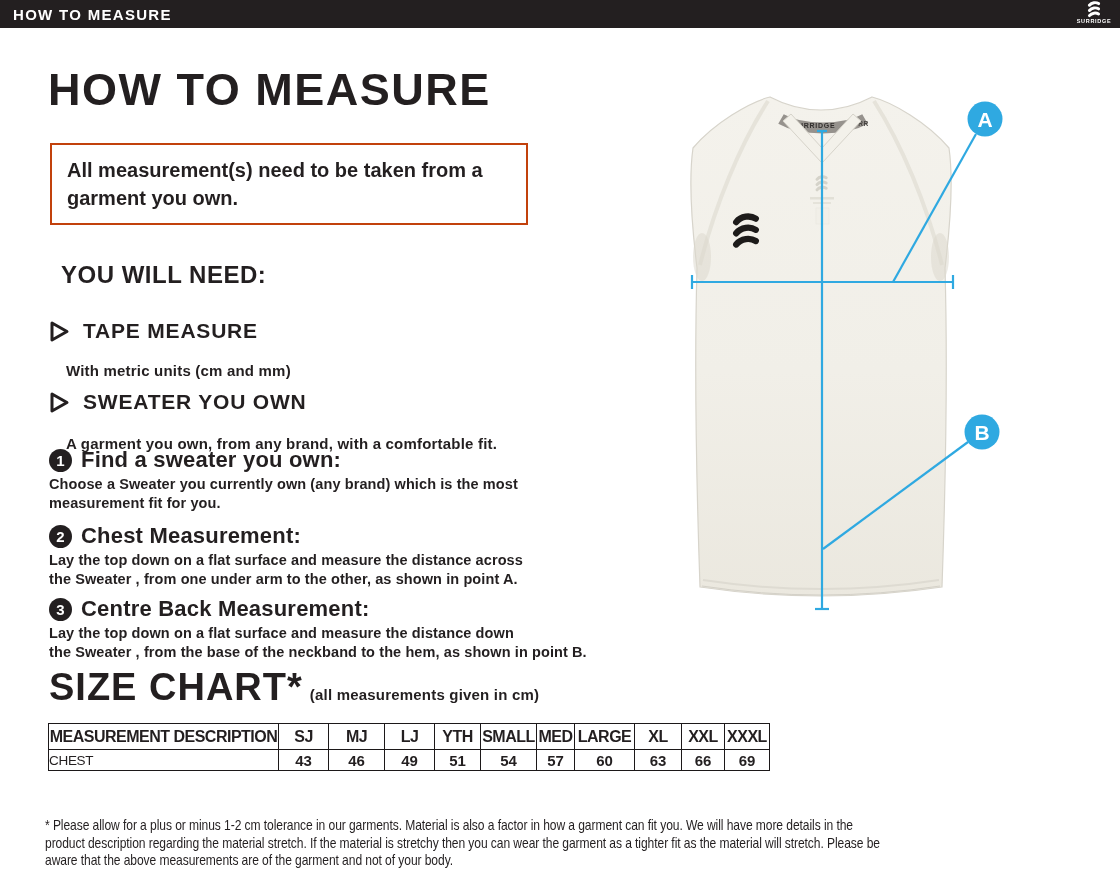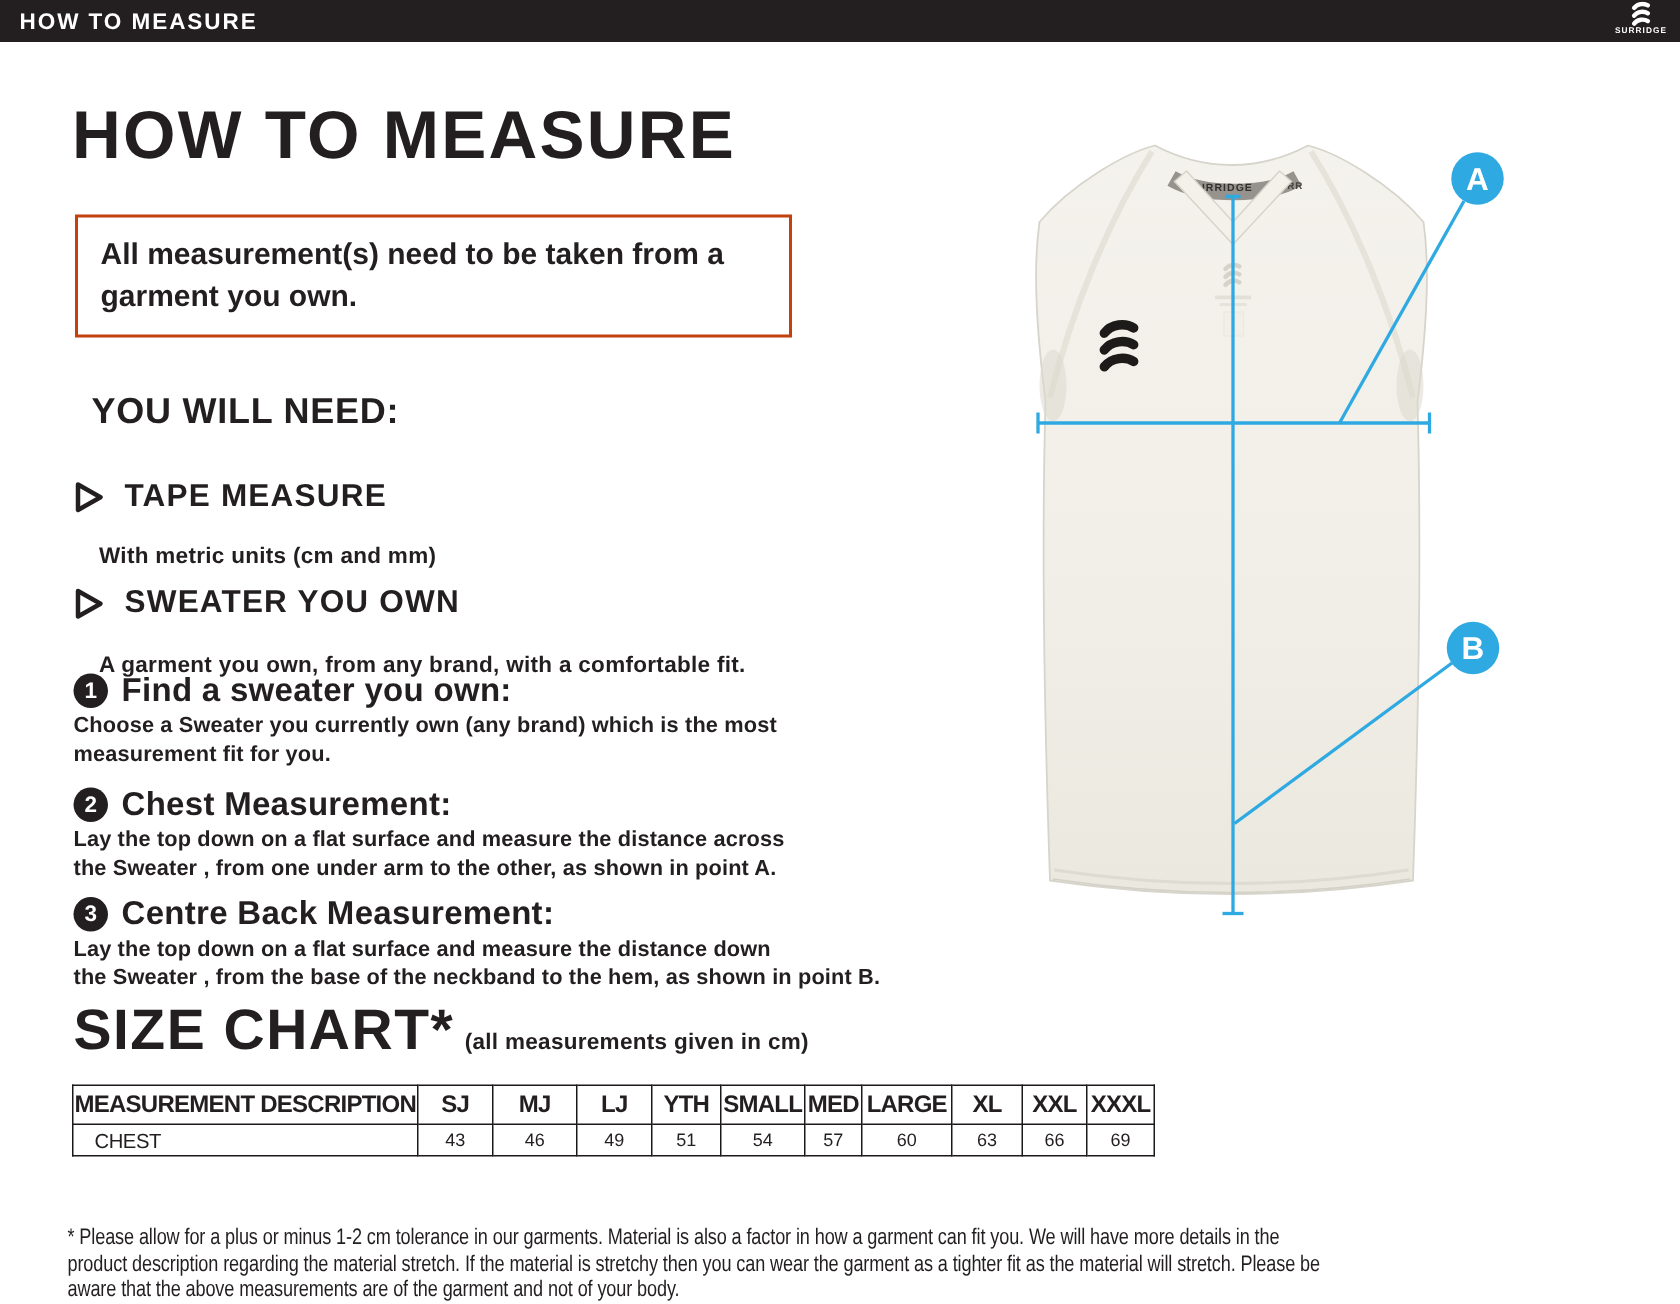--- a/index.html
+++ b/index.html
@@ -33,22 +33,22 @@
   .sc-sub{font-size:15px;font-weight:bold;letter-spacing:.2px;margin-left:7px;}
   
   table.sizes{position:absolute;left:48px;top:723px;width:721px;border-collapse:collapse;table-layout:fixed;}
   table.sizes th,table.sizes td{border:1.7px solid #1c1819;padding:0;text-align:center;vertical-align:middle;box-sizing:border-box;overflow:hidden;white-space:nowrap;}
   tr.hdr{height:26px;}
   tr.hdr th{font-size:16px;font-weight:bold;letter-spacing:-.5px;}
   th.desc{font-size:18px;text-align:left;padding-left:4px;letter-spacing:-1px;}
   tr.metric{height:18px;}
   tr.metric td.lbl{font-size:12.5px;font-weight:bold;text-align:left;padding-left:4px;letter-spacing:-.4px;}
   tr.data{height:21px;}
-  tr.data td.lbl{font-size:13.5px;font-weight:normal;text-align:left;padding-left:14px;letter-spacing:-.3px;}
-  tr.data td{font-size:12px;font-weight:normal;}
+  tr.data td.lbl{font-size:13.5px;font-weight:normal;text-align:left;padding-left:0;letter-spacing:-.3px;}
+  tr.data td{font-size:15px;font-weight:bold;}
   .footnote{position:absolute;left:45px;top:816px;width:1050px;margin:0;font-size:15px;line-height:17.5px;letter-spacing:-.1px;transform:scaleX(.805);transform-origin:0 0;}
   
   .diagram{position:absolute;left:650px;top:75px;}
   .logo-dark{color:#1d1b1a;}
   .logo-light{color:#ffffff;}
   .logo-ghost{color:#8a8878;}
 </style>
 </head>
 <body>
 

